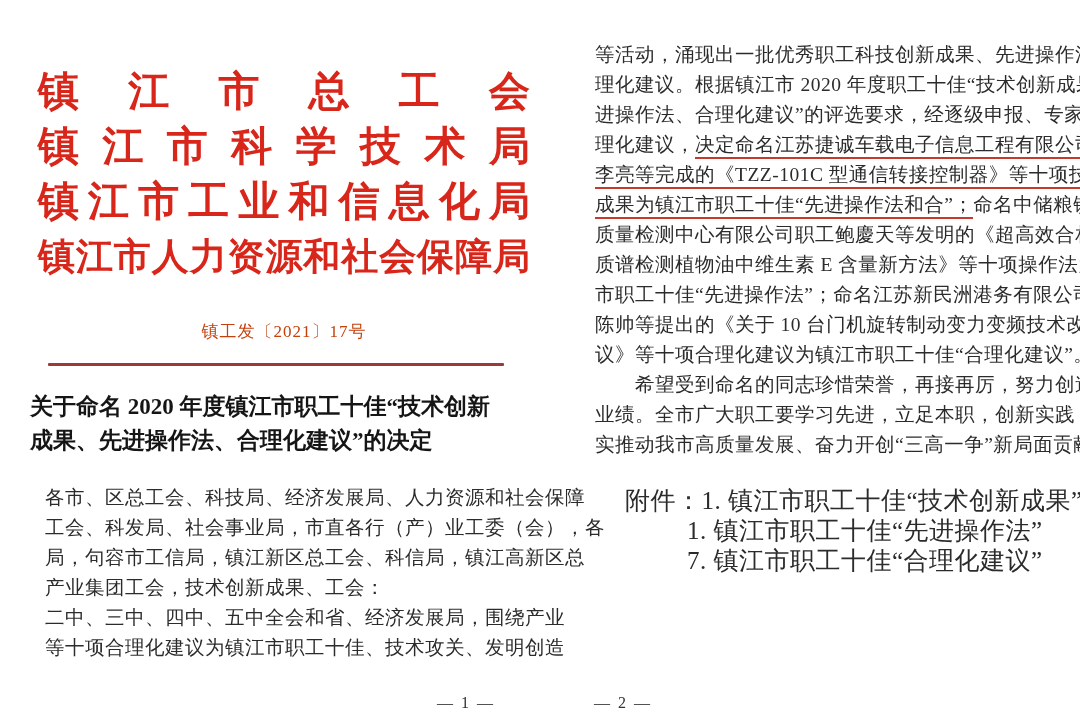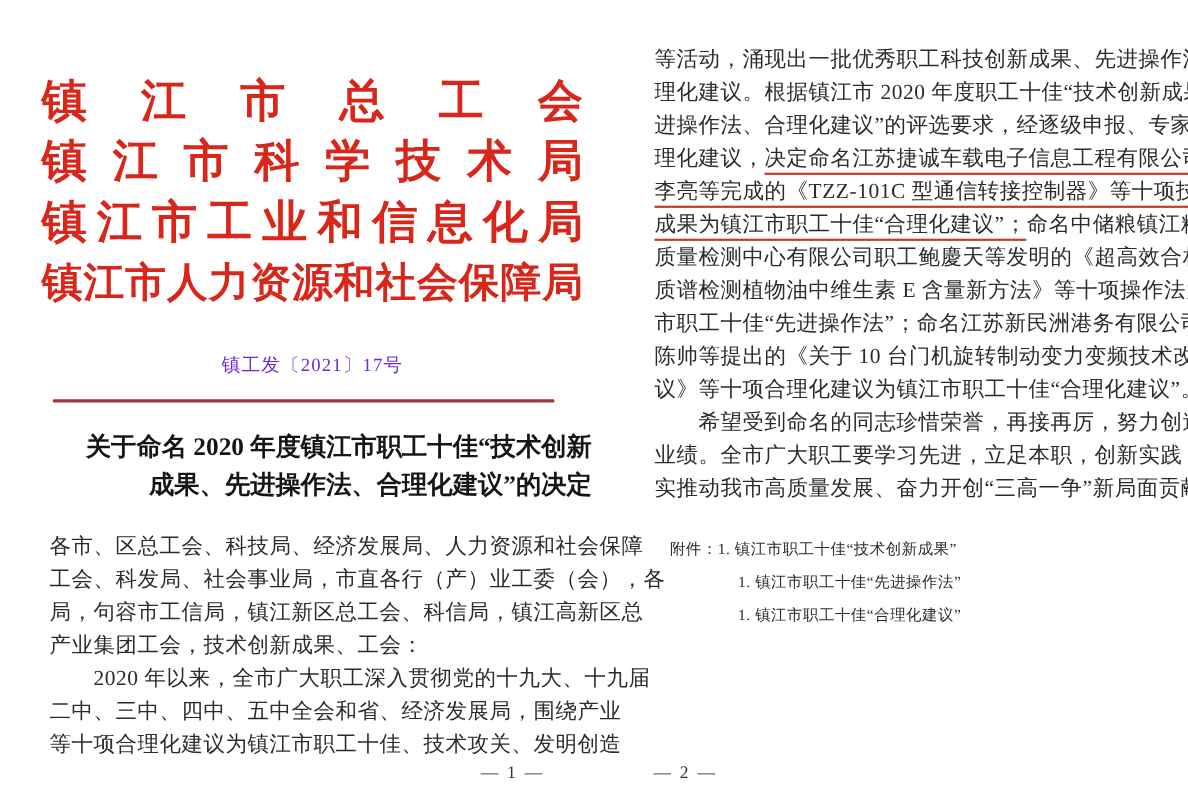--- a/index.html
+++ b/index.html
@@ -21,53 +21,53 @@
   .hline{
     display:flex;justify-content:space-between;align-items:center;
     height:55px;
     font-size:41px;font-weight:bold;
     color:var(--header-red,#d8261a);
     font-family:"Liberation Serif","DejaVu Serif",serif;
   }
   .hline.compact{font-size:37px;}
   .doc-number{
     position:absolute;left:38px;top:320px;width:492px;
-    text-align:center;font-size:17px;color:#6d28d9;
+    text-align:center;font-size:17px;color:#c2410c;
     letter-spacing:1px;
   }
   .red-rule{
     position:absolute;left:48px;top:363px;width:456px;height:3px;
     background:var(--rule-red,#9b3a36);
     border-radius:1px;
   }
   .doc-title{
     position:absolute;left:30px;top:390px;width:508px;
-    text-align:right;font-size:23px;font-weight:bold;
+    text-align:left;font-size:23px;font-weight:bold;
     line-height:34px;color:#151515;
   }
   .body-block{
     font-size:19.5px;line-height:30px;color:var(--text,#2b2b2b);
     letter-spacing:0.5px;white-space:nowrap;
   }
   .left-body{
     position:absolute;left:45px;top:483px;width:492px;
   }
   .right-body{
     position:absolute;left:595px;top:40px;width:474px;
   }
   .tline{height:30px;}
   .tline.indent{padding-left:40px;}
   .redline{
     border-bottom:2px solid var(--underline-red,#c23b2c);
     padding-bottom:2px;
   }
   
   .attachments{
-    position:absolute;left:579px;top:486px;width:474px;
-    font-size:14px;line-height:30px;letter-spacing:0.5px;
+    position:absolute;left:595px;top:486px;width:474px;
+    font-size:25px;line-height:30px;letter-spacing:0.5px;
   }
   .att-line{height:30px;padding-left:30px;white-space:nowrap;}
   .att-line.att-indent{padding-left:92px;}
   
   .page-num{
     position:absolute;top:694px;font-size:16px;color:#333;
     letter-spacing:2px;
   }
   .page-num.p1{left:437px;}
   .page-num.p2{left:594px;}
@@ -134,55 +134,54 @@
     <div class="doc-title">
       <div>关于命名 2020 年度镇江市职工十佳“技术创新</div>
       <div>成果、先进操作法、合理化建议”的决定</div>
     </div>
 
     <div class="body-block left-body">
         <div class="tline"><span>各市、区总工会、科技局、经济发展局、人力资源和社会保障</span></div>
         <div class="tline"><span>工会、科发局、社会事业局，市直各行（产）业工委（会），各</span></div>
         <div class="tline"><span>局，句容市工信局，镇江新区总工会、科信局，镇江高新区总</span></div>
         <div class="tline"><span>产业集团工会，技术创新成果、工会：</span></div>
-        <div class="tline indent"><span>2020 年以来，全市广大职工深入贯彻党的十九大、十九届</span></div>
         <div class="tline"><span>二中、三中、四中、五中全会和省、经济发展局，围绕产业</span></div>
         <div class="tline"><span>等十项合理化建议为镇江市职工十佳、技术攻关、发明创造</span></div>
       </div>
 
     <div class="page-num p1">— 1 —</div>
   </div>
 
   <div>
 
     <div class="body-block right-body">
         <div class="tline"><span>等活动，涌现出一批优秀职工科技创新成果、先进操作法和合</span></div>
         <div class="tline"><span>理化建议。根据镇江市 2020 年度职工十佳“技术创新成果、先</span></div>
         <div class="tline"><span>进操作法、合理化建议”的评选要求，经逐级申报、专家评审、</span></div>
         <div class="tline"><span>理化建议，</span><span class="redline">决定命名江苏捷诚车载电子信息工程有限公司职工</span></div>
         <div class="tline"><span class="redline">李亮等完成的《TZZ-101C 型通信转接控制器》等十项技术创新</span></div>
-        <div class="tline"><span class="redline">成果为镇江市职工十佳“合理化建议”；</span><span>命名中储粮镇江粮油</span></div>
+        <div class="tline"><span class="redline">成果为镇江市职工十佳“先进操作法和合”；</span><span>命名中储粮镇江粮油</span></div>
         <div class="tline"><span>质量检测中心有限公司职工鲍慶天等发明的《超高效合相色谱</span></div>
         <div class="tline"><span>质谱检测植物油中维生素 E 含量新方法》等十项操作法为镇江</span></div>
         <div class="tline"><span>市职工十佳“先进操作法”；命名江苏新民洲港务有限公司职工</span></div>
         <div class="tline"><span>陈帅等提出的《关于 10 台门机旋转制动变力变频技术改造的建</span></div>
         <div class="tline"><span>议》等十项合理化建议为镇江市职工十佳“合理化建议”。</span></div>
         <div class="tline indent"><span>希望受到命名的同志珍惜荣誉，再接再厉，努力创造新的</span></div>
         <div class="tline"><span>业绩。全市广大职工要学习先进，立足本职，创新实践，为扎</span></div>
         <div class="tline"><span>实推动我市高质量发展、奋力开创“三高一争”新局面贡献力量！</span></div>
       </div>
 
     <div class="attachments">
       <div class="att-line">
         <span>附件：</span><span>1. 镇江市职工十佳“技术创新成果”</span>
       </div>
       <div class="att-line att-indent">
         <span>1. 镇江市职工十佳“先进操作法”</span>
       </div>
       <div class="att-line att-indent">
-        <span>1. 镇江市职工十佳“合理化建议”</span>
+        <span>7. 镇江市职工十佳“合理化建议”</span>
       </div>
     </div>
 
     <div class="page-num p2">— 2 —</div>
   </div>
 
 </div>
 
 </body></html>

